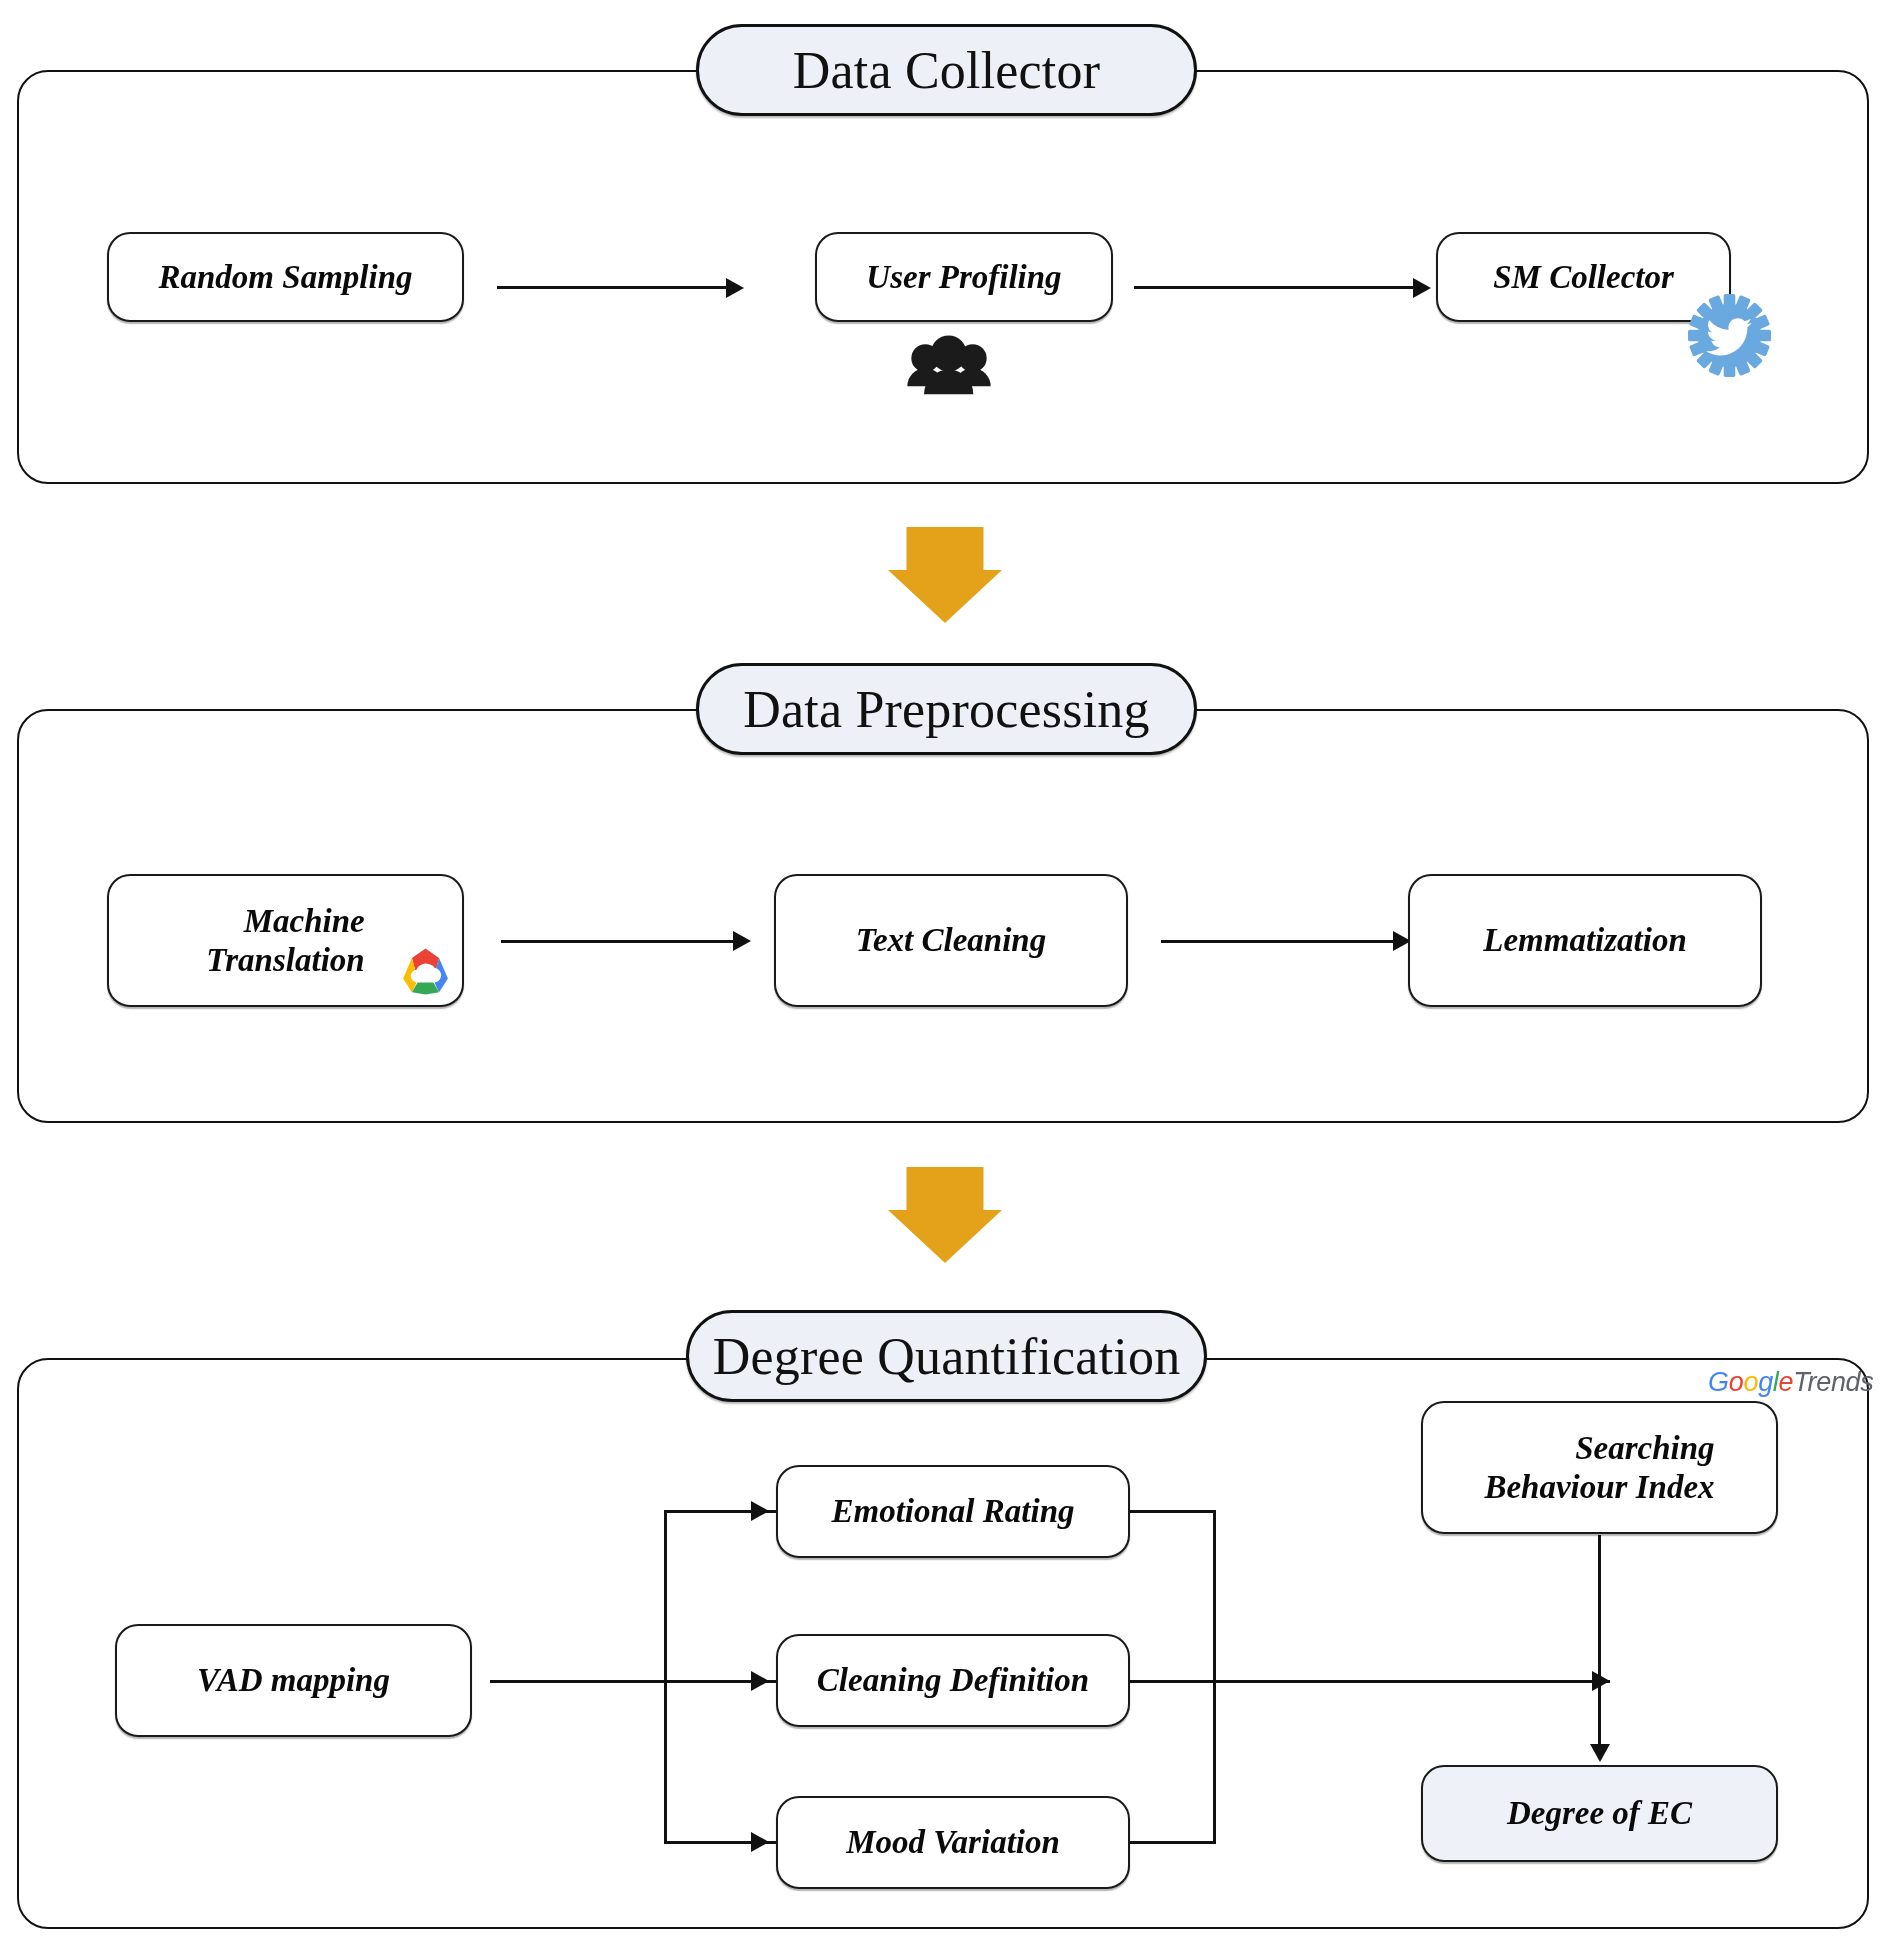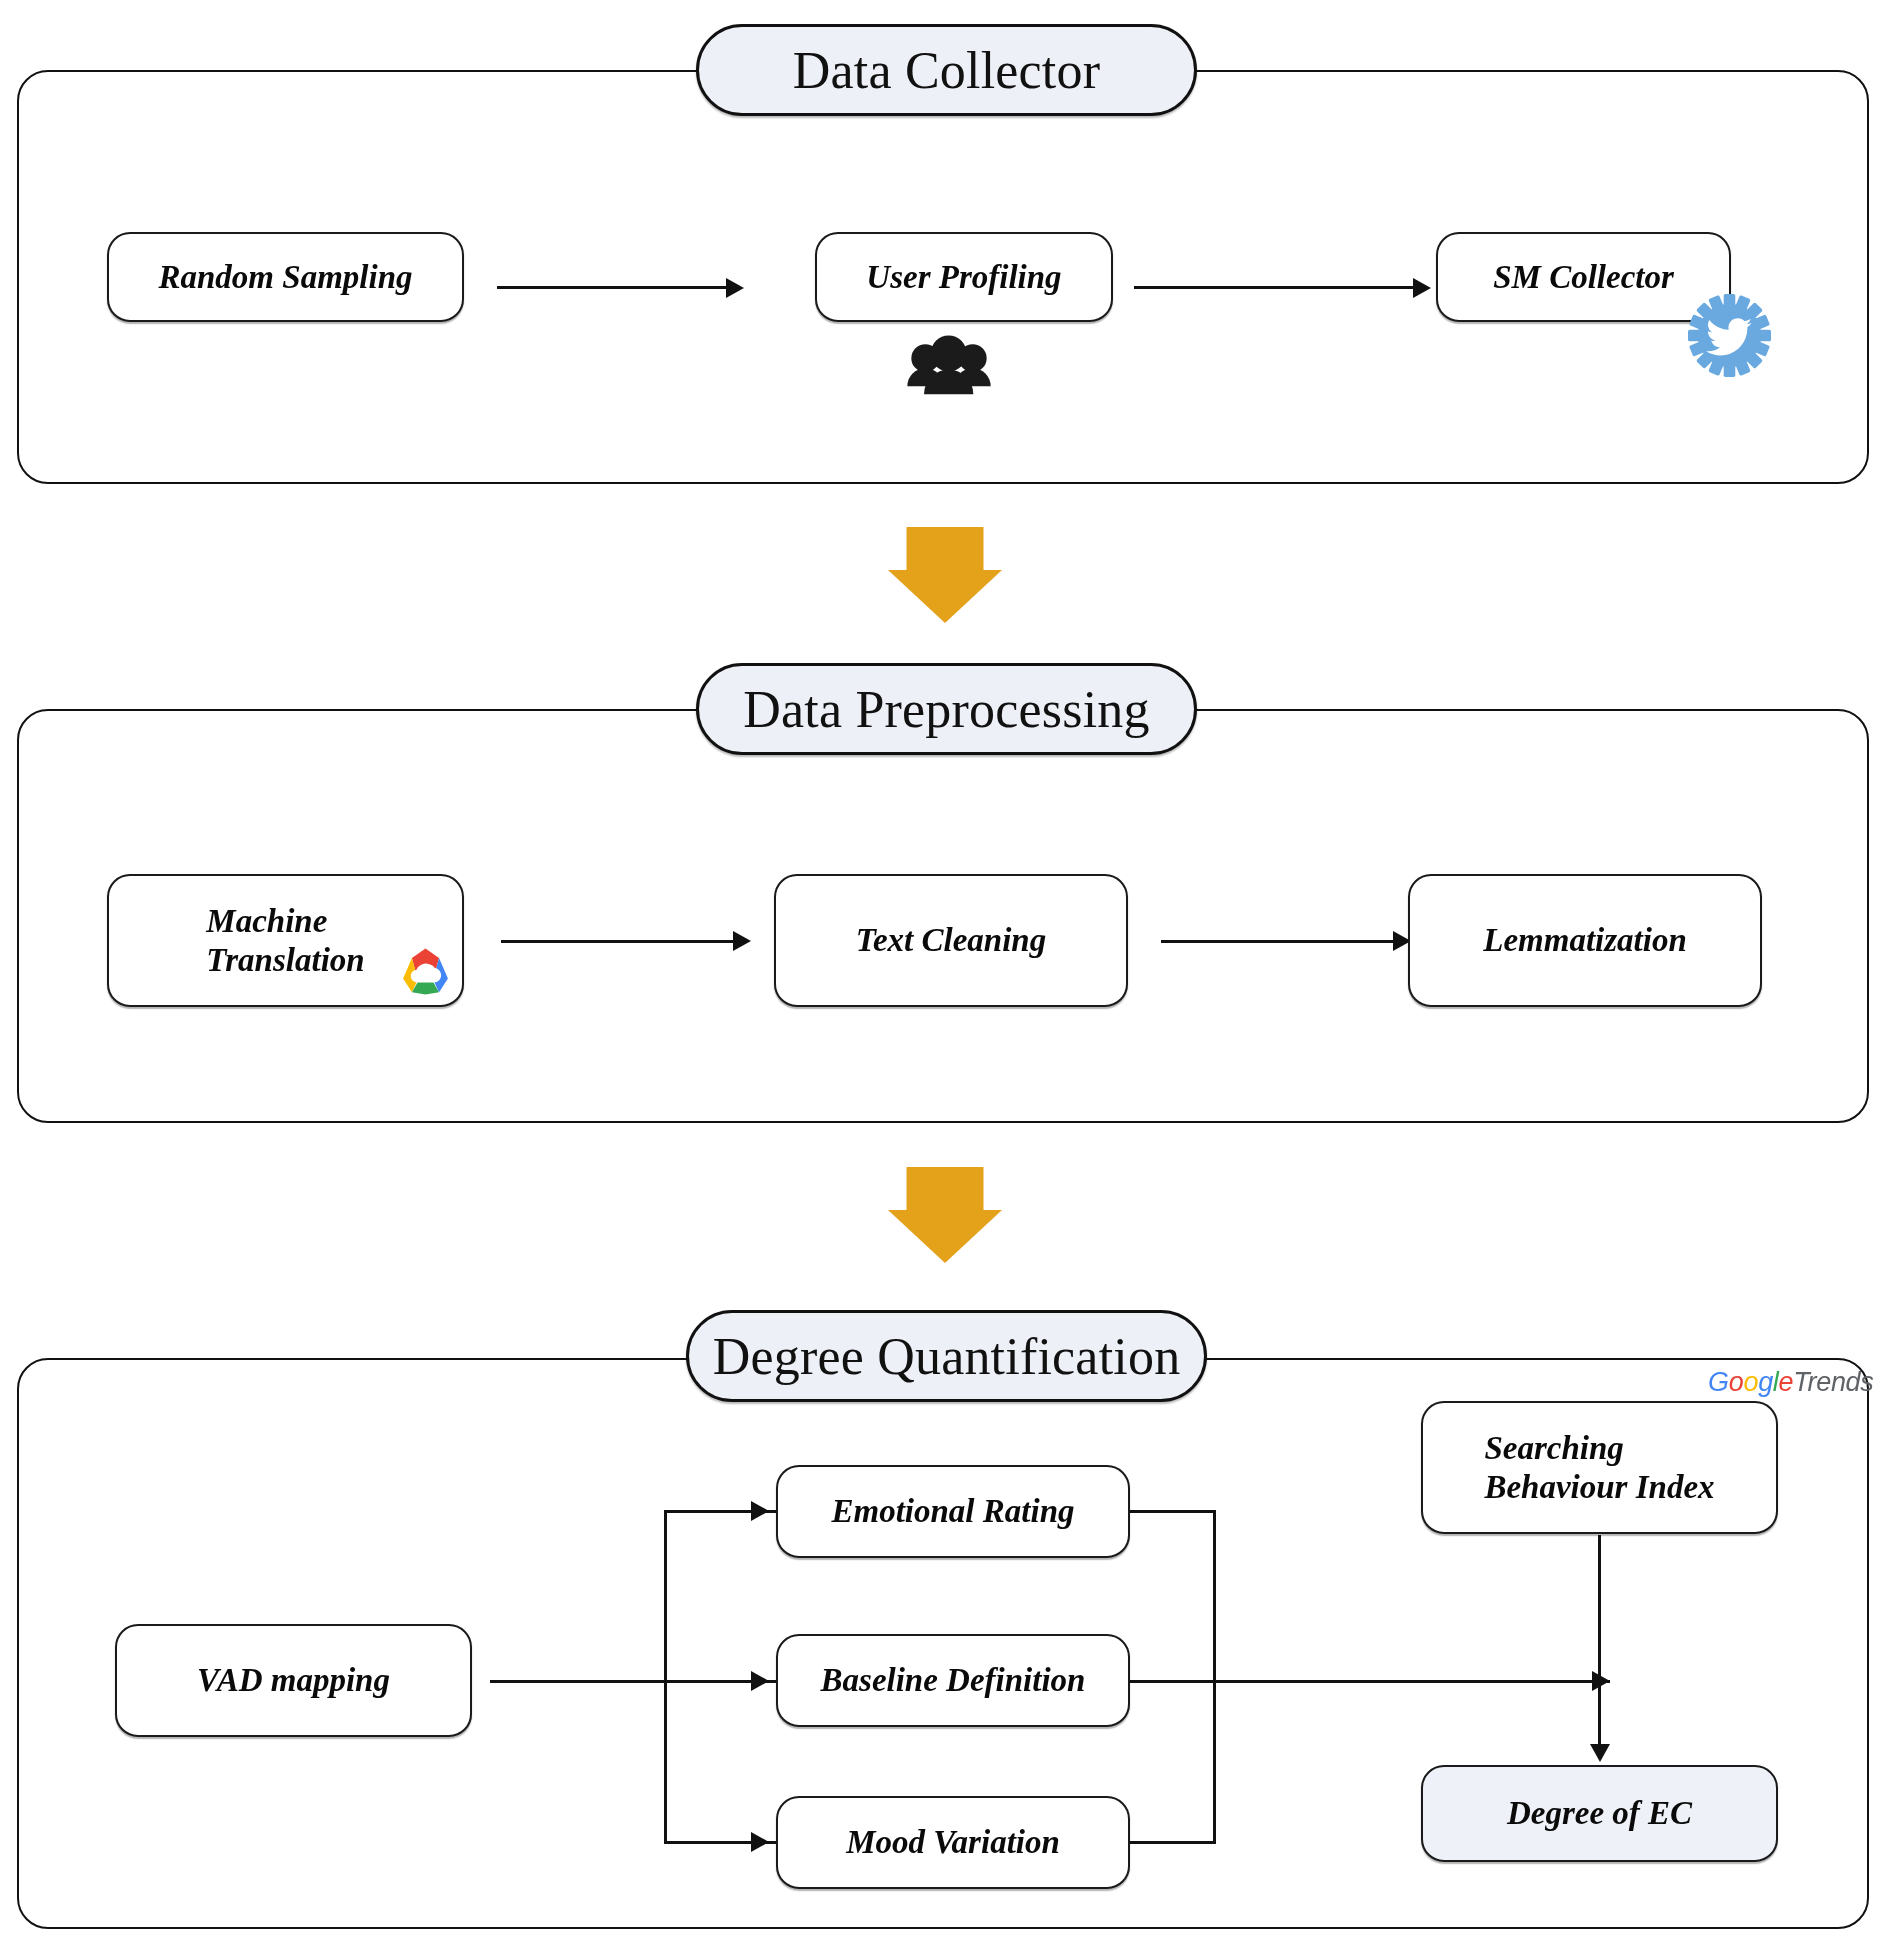--- a/index.html
+++ b/index.html
@@ -35,21 +35,21 @@
   }
 
   
   .node{
     position:absolute;
     background:#ffffff;
     border:2px solid #1a1a1a;
     border-radius:23px;
     box-sizing:border-box;
     display:flex;align-items:center;justify-content:center;
-    text-align:left;
+    text-align:right;
     font-style:italic;
     font-weight:700;
     font-size:33px;
     color:#0a0a0a;
     line-height:1.18;
     z-index:4;
     box-shadow:0 2px 1.3px rgba(0,0,0,.30);
   }
   .node.filled{background:#eef2f8;}
   .node .txt{padding:0 6.7px;}
@@ -228,21 +228,21 @@
   <div class="arrowhead" style="left:751px;top:1671px;"></div>
 
   <div class="hline" style="left:664px;top:1841px;width:113px;"></div>
   <div class="arrowhead" style="left:751px;top:1832px;"></div>
 
   <div class="node" style="left:776px;top:1465px;width:354px;height:93px;">
     <span class="txt">Emotional Rating</span>
   </div>
 
   <div class="node" style="left:776px;top:1634px;width:354px;height:93px;">
-    <span class="txt">Baseline Definition</span>
+    <span class="txt">Cleaning Definition</span>
   </div>
 
   <div class="node" style="left:776px;top:1796px;width:354px;height:93px;">
     <span class="txt">Mood Variation</span>
   </div>
 
   <div class="hline" style="left:1128px;top:1510px;width:87px;"></div>
 
   <div class="hline" style="left:1128px;top:1841px;width:87px;"></div>
 

